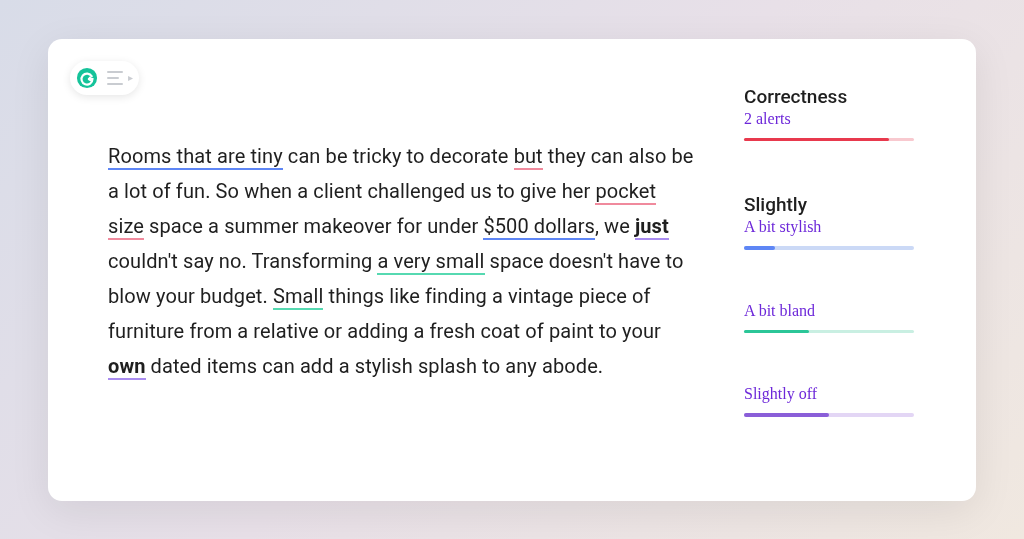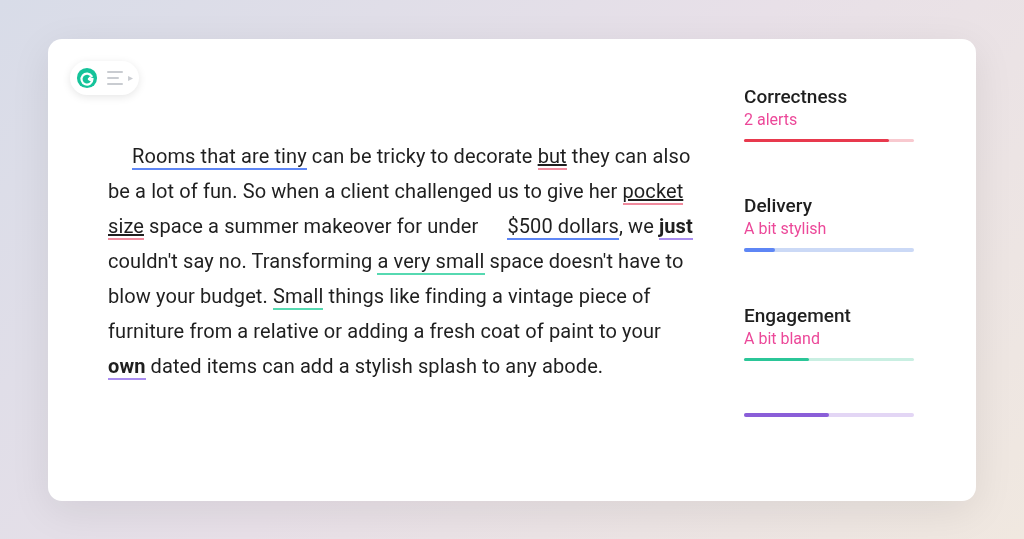--- a/index.html
+++ b/index.html
@@ -73,43 +73,44 @@
     .text {
       color: #1f1f1f;
       font-size: 20px;
       line-height: 1.75;
       letter-spacing: 0.1px;
     }
     .ul {
       border-bottom: 2.5px solid transparent;
       padding-bottom: 0px;
     }
-    .ul.blue   { border-bottom-color: #5e86f5; margin-left: 24px; }
-    .ul.pink   { border-bottom-color: #f08a9d; text-decoration: underline; }
+    .ul.blue   { border-bottom-color: #5e86f5; }
+    .ul.pink   { border-bottom-color: #f08a9d; }
     .ul.purple { border-bottom-color: #a98cf0; font-weight: bold; }
     .ul.teal   { border-bottom-color: #56d9b1; }
 
     .sidebar {
       width: 232px;
       padding: 46px 44px 30px 0;
       display: flex;
       flex-direction: column;
       gap: 52px;
     }
     .metric {}
     .metric-title {
       font-size: 19px;
       font-weight: 500;
       color: #1f1f1f;
       margin-bottom: 2px;
     }
     .metric-sub {
       font-size: 16px;
-      color: #ec4899;
+      color: #6d28d9;
       margin-bottom: 10px;
+      font-family: Liberation Serif, serif;
     }
     .bar {
       width: 170px;
       height: 3.5px;
       border-radius: 3px;
       position: relative;
     }
     .bar .fill {
       position: absolute;
       top: 0; left: 0; bottom: 0;
@@ -151,33 +152,33 @@
 
   <div class="sidebar" id="sidebar">
       <div class="metric">
         <div class="metric-title">Correctness</div>
         <div class="metric-sub">2 alerts</div>
         <div class="bar red">
           <div class="fill" style="width: 85%;"></div>
         </div>
       </div>
       <div class="metric">
-        <div class="metric-title">Delivery</div>
+        <div class="metric-title">Slightly</div>
         <div class="metric-sub">A bit stylish</div>
         <div class="bar blue">
           <div class="fill" style="width: 18%;"></div>
         </div>
       </div>
       <div class="metric">
-        <div class="metric-title">Engagement</div>
         <div class="metric-sub">A bit bland</div>
         <div class="bar teal">
           <div class="fill" style="width: 38%;"></div>
         </div>
       </div>
       <div class="metric">
+        <div class="metric-sub">Slightly off</div>
         <div class="bar purple">
           <div class="fill" style="width: 50%;"></div>
         </div>
       </div>
     </div>
 
 </div>
 
 </body></html>

